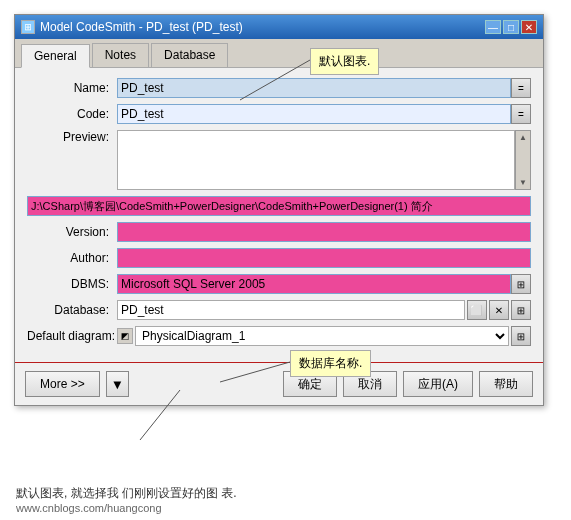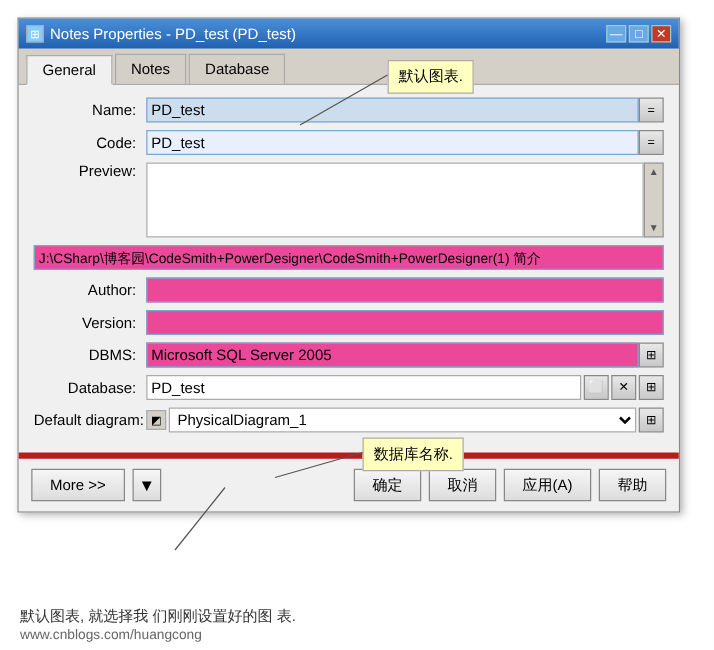--- a/index.html
+++ b/index.html
@@ -207,21 +207,21 @@
       padding: 0 2px;
     }
 
     
     .button-bar {
       display: flex;
       align-items: center;
       padding: 8px 10px;
       gap: 6px;
       background: #f0f0f0;
-      border-top: 5px solid #b91c1c;
+      border-top: 1px solid #b91c1c;
     }
     .btn {
       height: 26px;
       padding: 0 14px;
       border: 1px solid #888;
       background: linear-gradient(to bottom, #f5f5f5, #ddd);
       font-size: 12px;
       cursor: pointer;
     }
     .btn-more {
@@ -274,21 +274,21 @@
     }
   </style>
 </head>
 <body>
 
 <div class="window">
 
   <div class="title-bar">
     <div class="title-bar-left">
       <div class="title-icon">⊞</div>
-      <span class="title-text">Notes Properties - PD_test (PD_test)</span>
+      <span class="title-text">Model CodeSmith - PD_test (PD_test)</span>
     </div>
     <div class="title-controls">
       <div class="title-btn">—</div>
       <div class="title-btn">□</div>
       <div class="title-btn close">✕</div>
     </div>
   </div>
 
   <div class="tabs">
     <div class="tab active">
@@ -328,26 +328,26 @@
         <div style="flex:1"></div>
         <span class="scroll-arrow">▼</span>
       </div>
     </div>
 
     <div class="form-row">
       <input class="form-input" type="text" style="font-size: 11px; overflow: hidden;" value="J:\CSharp\博客园\CodeSmith+PowerDesigner\CodeSmith+PowerDesigner(1) 简介">
     </div>
 
     <div class="form-row">
+      <div class="form-label">Version:</div>
+      <input class="form-input" type="text" style="">
+    </div>
+
+    <div class="form-row">
       <div class="form-label">Author:</div>
-      <input class="form-input" type="text" style="">
-    </div>
-
-    <div class="form-row">
-      <div class="form-label">Version:</div>
       <input class="form-input" type="text" style="">
     </div>
 
     <div class="form-row">
       <div class="form-label">DBMS:</div>
       <div class="input-with-btn">
         <input class="form-input" type="text" value="Microsoft SQL Server 2005" style="">
         <div class="small-btn">⊞</div>
       </div>
     </div>

